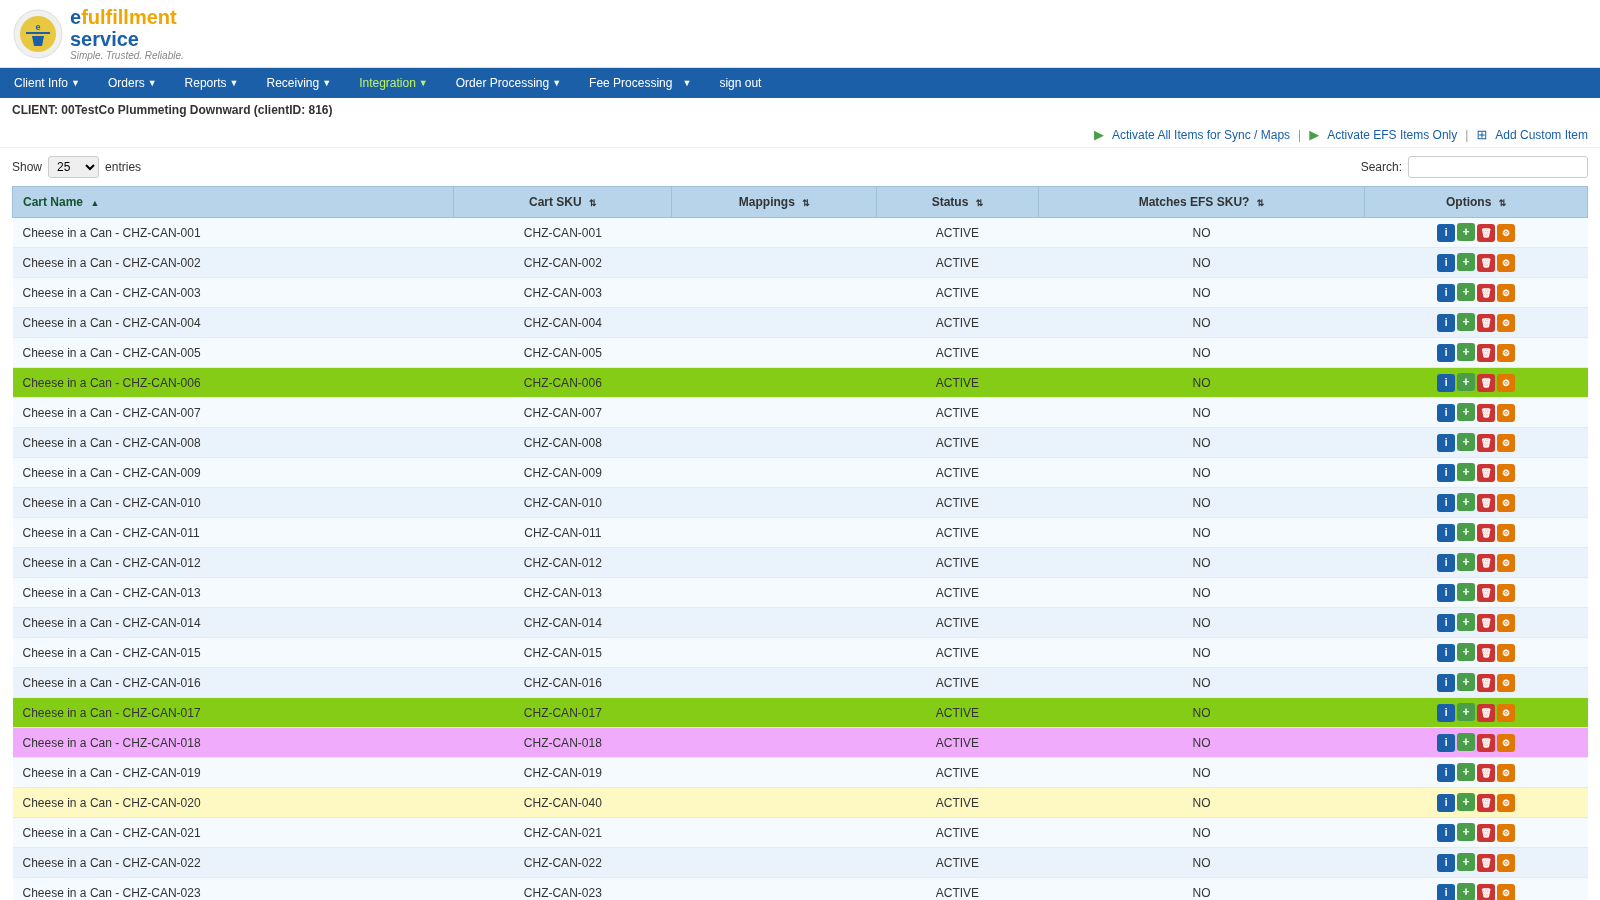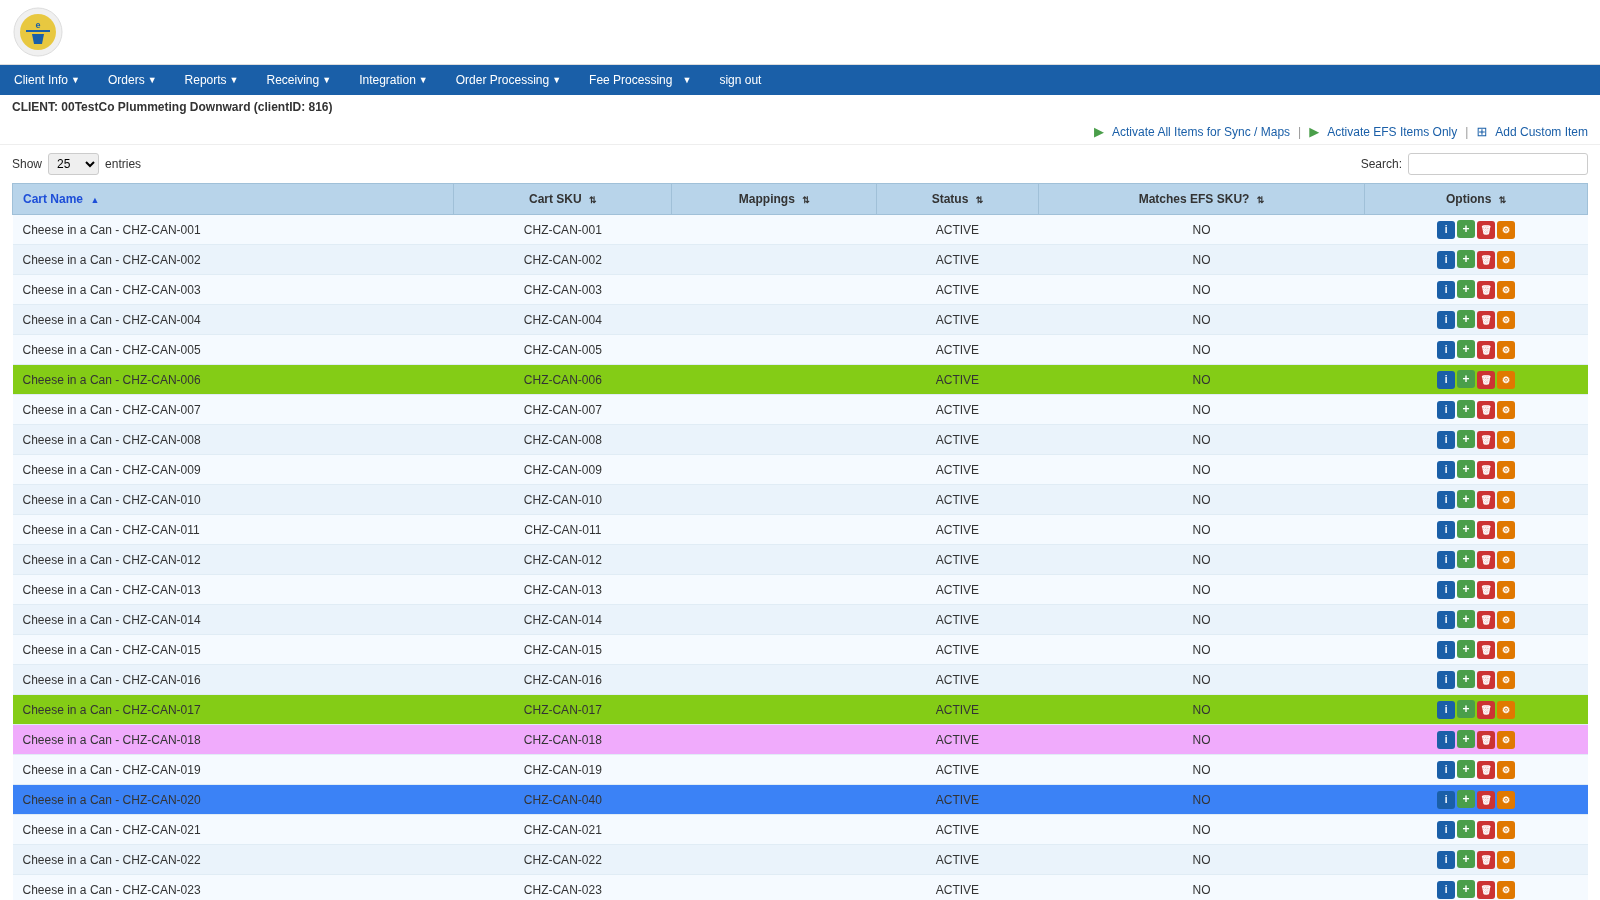--- a/index.html
+++ b/index.html
@@ -13,41 +13,48 @@
     <div style="width:52px; height:52px; position:relative;">
       
       <svg width="52" height="52" viewBox="0 0 52 52">
         <ellipse cx="26" cy="26" rx="24" ry="24" fill="#f0f0f0" stroke="#ddd" stroke-width="1"></ellipse>
         <ellipse cx="26" cy="26" rx="18" ry="18" fill="#e8c840"></ellipse>
         <text x="26" y="22" text-anchor="middle" font-size="9" font-weight="bold" fill="#1a5fa8">e</text>
         <rect x="14" y="24" width="24" height="2" fill="#1a5fa8"></rect>
         <polygon points="20,28 32,28 30,38 22,38" fill="#1a5fa8"></polygon>
       </svg>
     </div>
+    <div>
+      <div style="font-size:20px; font-weight:bold; color:#1a5fa8; line-height:1.1;">
+        e<span style="color:#f0a500;">fulfillment</span>
+      </div>
+      <div style="font-size:20px; font-weight:bold; color:#1a5fa8; line-height:1.1;">service</div>
+      <div style="font-size:10px; color:#888; font-style:italic;">Simple. Trusted. Reliable.</div>
+    </div>
   </div>
 </div>
 
 <nav style="background:#1a5fa8; display:flex; align-items:center;">
   <div style="color:#fff; padding:8px 14px; font-size:12px; cursor:pointer; display:flex; align-items:center; gap:3px;">
     <span>Client Info</span>
     <span style="font-size:9px;">▼</span>
   </div>
   <div style="color:#fff; padding:8px 14px; font-size:12px; cursor:pointer; display:flex; align-items:center; gap:3px;">
     <span>Orders</span>
     <span style="font-size:9px;">▼</span>
   </div>
   <div style="color:#fff; padding:8px 14px; font-size:12px; cursor:pointer; display:flex; align-items:center; gap:3px;">
     <span>Reports</span>
     <span style="font-size:9px;">▼</span>
   </div>
   <div style="color:#fff; padding:8px 14px; font-size:12px; cursor:pointer; display:flex; align-items:center; gap:3px;">
     <span>Receiving</span>
     <span style="font-size:9px;">▼</span>
   </div>
-  <div style="color:#ffffff; padding:8px 14px; font-size:12px; cursor:pointer; display:flex; align-items:center; gap:3px;">
+  <div style="color:#bef264; padding:8px 14px; font-size:12px; cursor:pointer; display:flex; align-items:center; gap:3px;">
     <span>Integration</span>
     <span style="font-size:9px;">▼</span>
   </div>
   <div style="color:#fff; padding:8px 14px; font-size:12px; cursor:pointer; display:flex; align-items:center; gap:3px;">
     <span>Order Processing</span>
     <span style="font-size:9px;">▼</span>
   </div>
   <div style="color:#fff; padding:8px 14px; font-size:12px; cursor:pointer; display:flex; align-items:center; gap:10px;">
     <span>Fee Processing</span>
     <span style="font-size:9px;">▼</span>
@@ -92,21 +99,21 @@
   <div style="display:flex; align-items:center; gap:6px; font-size:12px;">
     <span>Search:</span>
     <input type="text" style="padding: 3px 6px; border: 1px solid rgb(204, 204, 204); border-radius: 3px; font-size: 12px; width: 180px;" value="">
   </div>
 </div>
 
 <div style="padding:0 12px;">
   <table style="width:100%; border-collapse:collapse; font-size:12px;">
     <thead>
       <tr>
-        <th style="background:#b8d4ea; color:#1d4ed8; padding:8px 10px; text-align:left; border:1px solid #a0c0d8; cursor:pointer; white-space:nowrap;">
+        <th style="background:#b8d4ea; color:#14532d; padding:8px 10px; text-align:left; border:1px solid #a0c0d8; cursor:pointer; white-space:nowrap;">
           <span>Cart Name</span>
           <span style="font-size:9px; margin-left:4px;">▲</span>
         </th>
         <th style="background:#b8d4ea; color:#333; padding:8px 10px; text-align:center; border:1px solid #a0c0d8; cursor:pointer; white-space:nowrap;">
           <span>Cart SKU</span>
           <span style="font-size:9px; margin-left:4px;">⇅</span>
         </th>
         <th style="background:#b8d4ea; color:#333; padding:8px 10px; text-align:center; border:1px solid #a0c0d8; cursor:pointer; white-space:nowrap;">
           <span>Mappings</span>
           <span style="font-size:9px; margin-left:4px;">⇅</span>
@@ -271,21 +278,21 @@
           <td style="padding: 5px 10px; border-bottom: 1px solid rgb(224, 236, 245); text-align: center; white-space: nowrap;"><button style="display: inline-flex; align-items: center; justify-content: center; width: 18px; height: 18px; border-radius: 3px; color: rgb(255, 255, 255); font-size: 10px; font-weight: bold; cursor: pointer; margin: 0px 1px; border: none; background: rgb(26, 95, 168);">i</button><button style="display: inline-flex; align-items: center; justify-content: center; width: 18px; height: 18px; border-radius: 3px; color: rgb(255, 255, 255); font-size: 12px; font-weight: bold; cursor: pointer; margin: 0px 1px; border: none; background: rgb(74, 158, 74);">+</button><button style="display: inline-flex; align-items: center; justify-content: center; width: 18px; height: 18px; border-radius: 3px; color: rgb(255, 255, 255); font-size: 9px; font-weight: bold; cursor: pointer; margin: 0px 1px; border: none; background: rgb(204, 51, 51);">🗑</button><button style="display: inline-flex; align-items: center; justify-content: center; width: 18px; height: 18px; border-radius: 3px; color: rgb(255, 255, 255); font-size: 9px; font-weight: bold; cursor: pointer; margin: 0px 1px; border: none; background: rgb(224, 120, 0);">⚙</button></td>
         </tr>
         <tr style="background: rgb(245, 250, 255);">
           <td style="padding: 5px 10px; border-bottom: 1px solid rgb(224, 236, 245);">Cheese in a Can - CHZ-CAN-019</td>
           <td style="padding: 5px 10px; border-bottom: 1px solid rgb(224, 236, 245); text-align: center;">CHZ-CAN-019</td>
           <td style="padding: 5px 10px; border-bottom: 1px solid rgb(224, 236, 245); text-align: center;"></td>
           <td style="padding: 5px 10px; border-bottom: 1px solid rgb(224, 236, 245); text-align: center;">ACTIVE</td>
           <td style="padding: 5px 10px; border-bottom: 1px solid rgb(224, 236, 245); text-align: center;">NO</td>
           <td style="padding: 5px 10px; border-bottom: 1px solid rgb(224, 236, 245); text-align: center; white-space: nowrap;"><button style="display: inline-flex; align-items: center; justify-content: center; width: 18px; height: 18px; border-radius: 3px; color: rgb(255, 255, 255); font-size: 10px; font-weight: bold; cursor: pointer; margin: 0px 1px; border: none; background: rgb(26, 95, 168);">i</button><button style="display: inline-flex; align-items: center; justify-content: center; width: 18px; height: 18px; border-radius: 3px; color: rgb(255, 255, 255); font-size: 12px; font-weight: bold; cursor: pointer; margin: 0px 1px; border: none; background: rgb(74, 158, 74);">+</button><button style="display: inline-flex; align-items: center; justify-content: center; width: 18px; height: 18px; border-radius: 3px; color: rgb(255, 255, 255); font-size: 9px; font-weight: bold; cursor: pointer; margin: 0px 1px; border: none; background: rgb(204, 51, 51);">🗑</button><button style="display: inline-flex; align-items: center; justify-content: center; width: 18px; height: 18px; border-radius: 3px; color: rgb(255, 255, 255); font-size: 9px; font-weight: bold; cursor: pointer; margin: 0px 1px; border: none; background: rgb(224, 120, 0);">⚙</button></td>
         </tr>
-        <tr style="background: #3b82f6;">
+        <tr style="background: #fef9c3;">
           <td style="padding: 5px 10px; border-bottom: 1px solid rgb(224, 236, 245);">Cheese in a Can - CHZ-CAN-020</td>
           <td style="padding: 5px 10px; border-bottom: 1px solid rgb(224, 236, 245); text-align: center;">CHZ-CAN-040</td>
           <td style="padding: 5px 10px; border-bottom: 1px solid rgb(224, 236, 245); text-align: center;"></td>
           <td style="padding: 5px 10px; border-bottom: 1px solid rgb(224, 236, 245); text-align: center;">ACTIVE</td>
           <td style="padding: 5px 10px; border-bottom: 1px solid rgb(224, 236, 245); text-align: center;">NO</td>
           <td style="padding: 5px 10px; border-bottom: 1px solid rgb(224, 236, 245); text-align: center; white-space: nowrap;"><button style="display: inline-flex; align-items: center; justify-content: center; width: 18px; height: 18px; border-radius: 3px; color: rgb(255, 255, 255); font-size: 10px; font-weight: bold; cursor: pointer; margin: 0px 1px; border: none; background: rgb(26, 95, 168);">i</button><button style="display: inline-flex; align-items: center; justify-content: center; width: 18px; height: 18px; border-radius: 3px; color: rgb(255, 255, 255); font-size: 12px; font-weight: bold; cursor: pointer; margin: 0px 1px; border: none; background: rgb(74, 158, 74);">+</button><button style="display: inline-flex; align-items: center; justify-content: center; width: 18px; height: 18px; border-radius: 3px; color: rgb(255, 255, 255); font-size: 9px; font-weight: bold; cursor: pointer; margin: 0px 1px; border: none; background: rgb(204, 51, 51);">🗑</button><button style="display: inline-flex; align-items: center; justify-content: center; width: 18px; height: 18px; border-radius: 3px; color: rgb(255, 255, 255); font-size: 9px; font-weight: bold; cursor: pointer; margin: 0px 1px; border: none; background: rgb(224, 120, 0);">⚙</button></td>
         </tr>
         <tr style="background: rgb(245, 250, 255);">
           <td style="padding: 5px 10px; border-bottom: 1px solid rgb(224, 236, 245);">Cheese in a Can - CHZ-CAN-021</td>
           <td style="padding: 5px 10px; border-bottom: 1px solid rgb(224, 236, 245); text-align: center;">CHZ-CAN-021</td>

